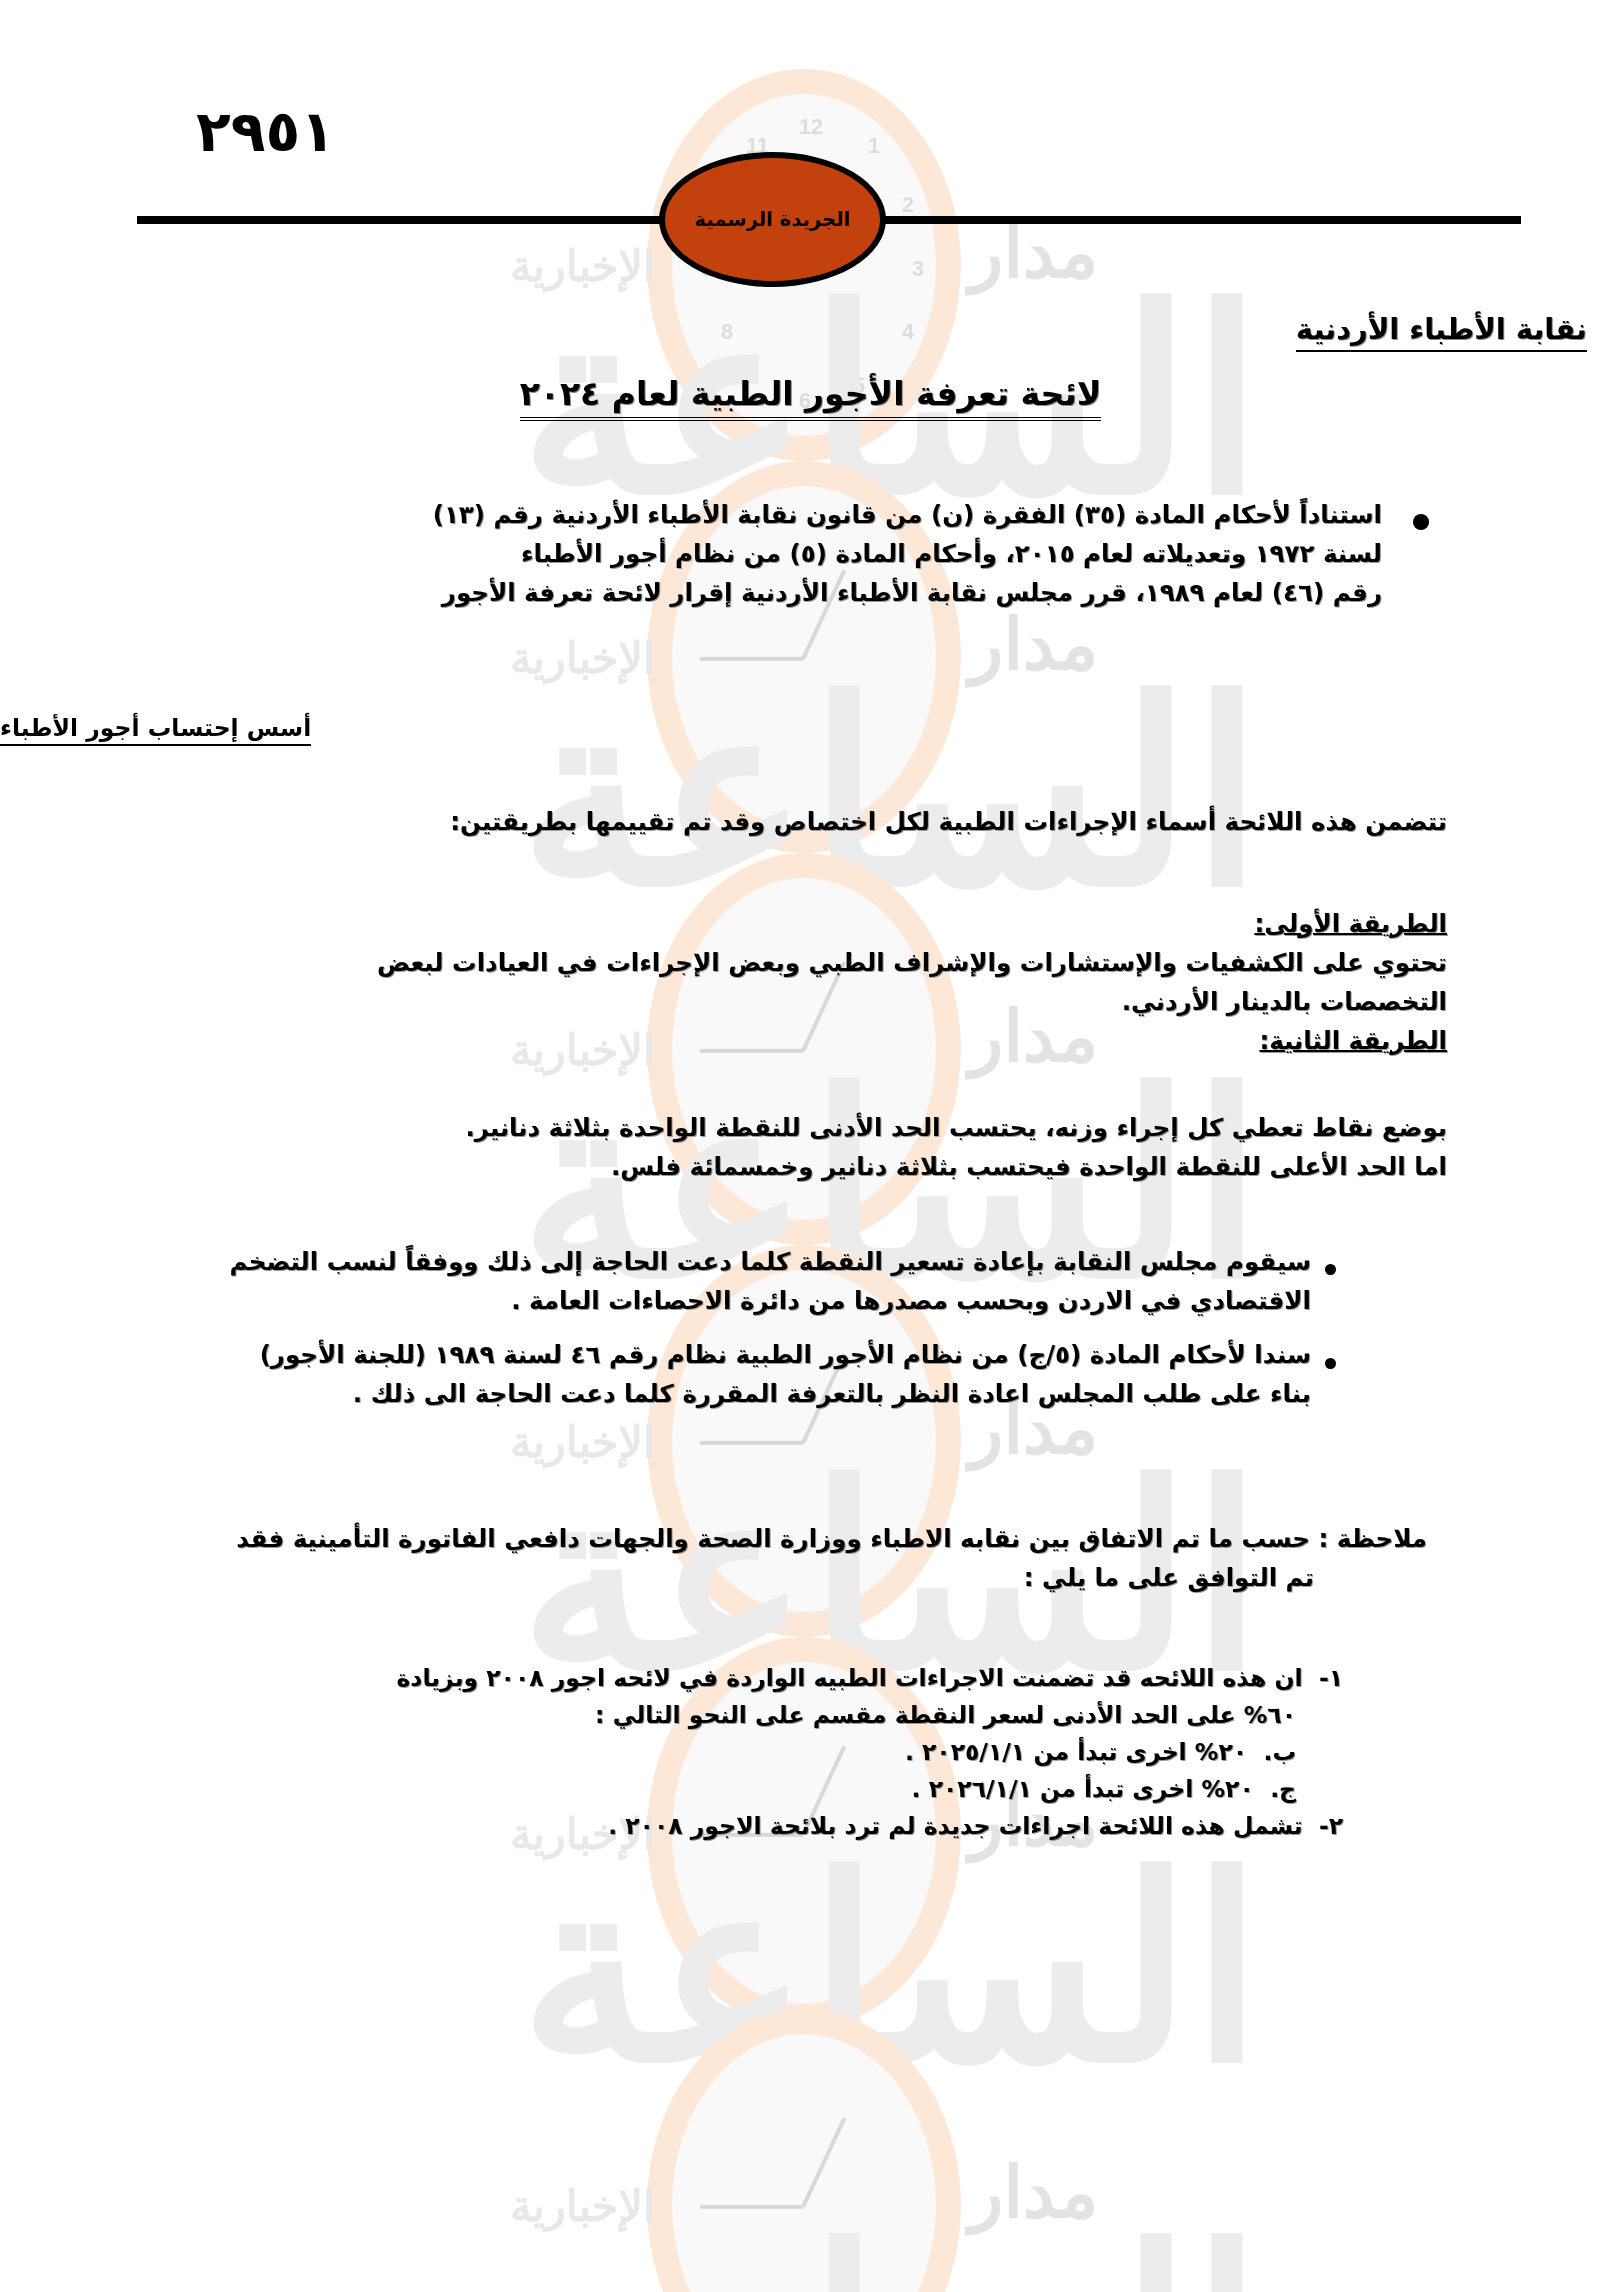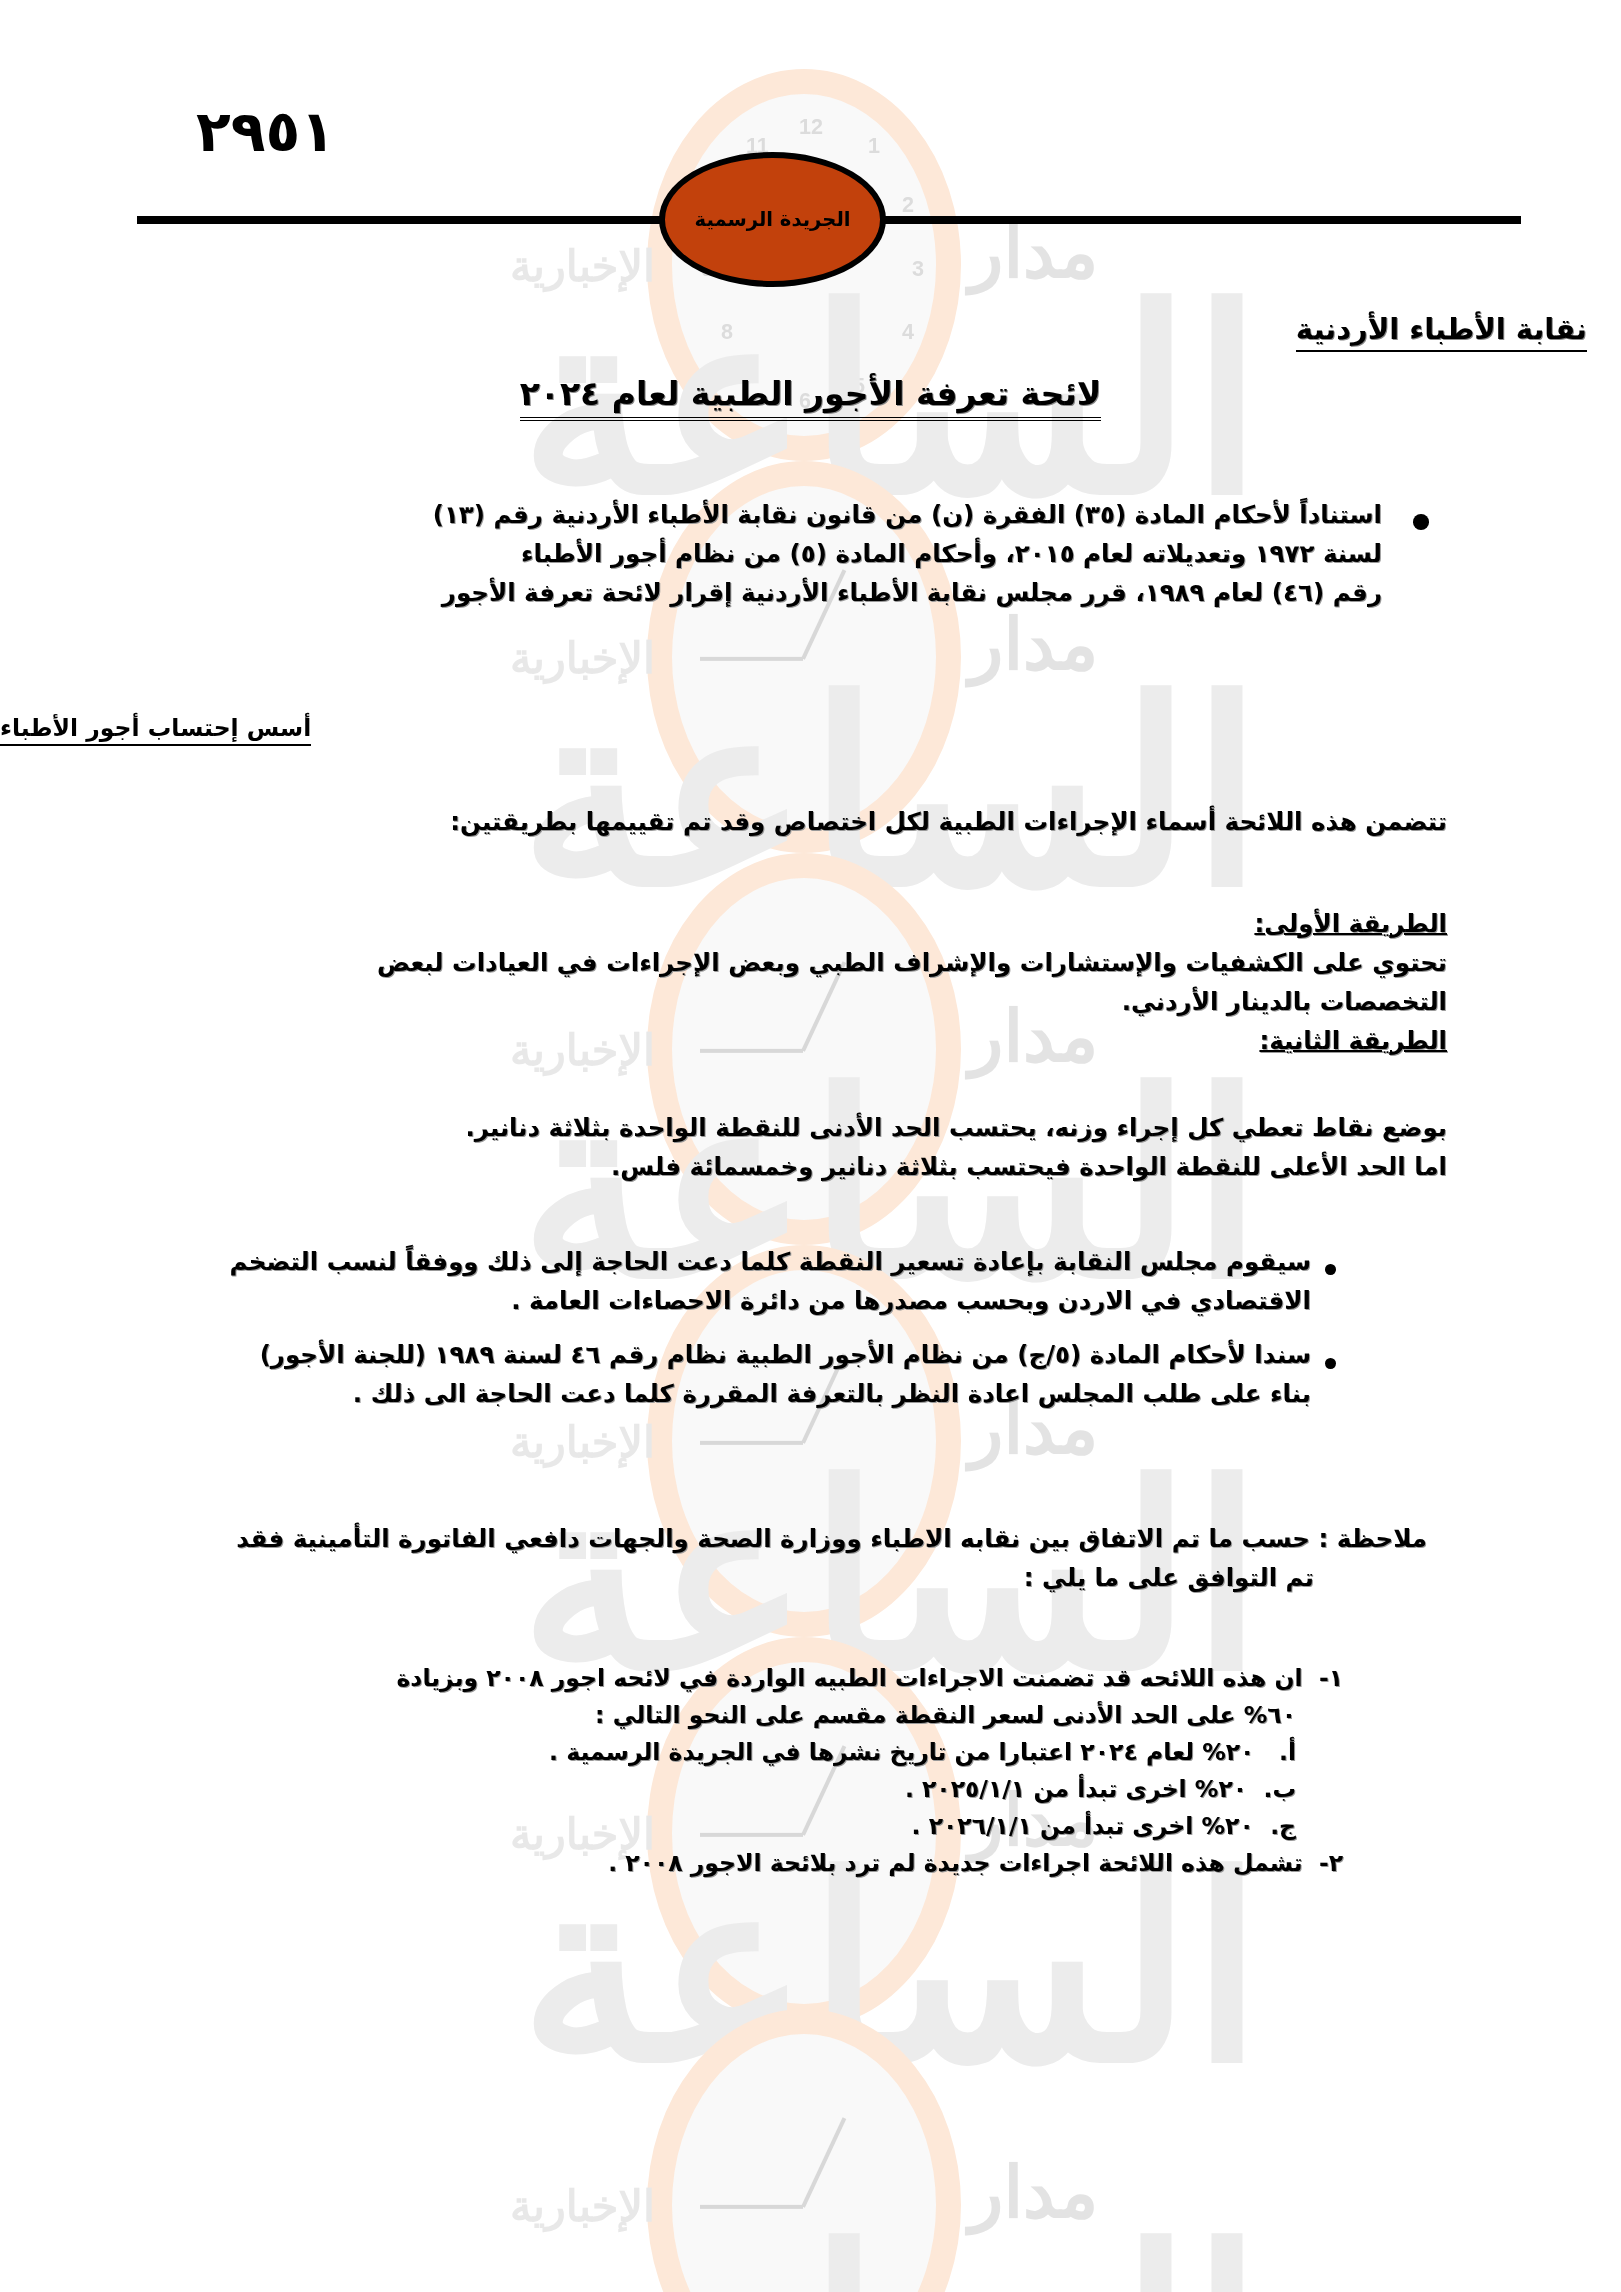--- a/index.html
+++ b/index.html
@@ -194,23 +194,20 @@
     <div>ملاحظة : حسب ما تم الاتفاق بين نقابه الاطباء ووزارة الصحة والجهات دافعي الفاتورة التأمينية فقد</div>
     <div style="text-align:right; padding-right:113px">تم التوافق على ما يلي :</div>
   </div>
 
   <div class="abs para" style="left:211px; width:1132px; top:1660px; font-size:23.5px; line-height:37px;">
     <div>
       <span>١-</span>&nbsp;&nbsp;<span>ان هذه اللائحه قد تضمنت الاجراءات الطبيه الواردة في لائحه اجور ٢٠٠٨ وبزيادة</span>
     </div>
     <div style="text-align:right; padding-right:47px">٦٠% على الحد الأدنى لسعر النقطة مقسم على النحو التالي :</div>
     <div style="text-align:right; padding-right:47px">
-      <span>أ.</span>&nbsp;&nbsp;&nbsp;<span>٢٠% لعام ٢٠٢٤ اعتبارا من تاريخ نشرها في الجريدة الرسمية .</span>
-    </div>
-    <div style="text-align:right; padding-right:47px">
       <span>ب.</span>&nbsp;&nbsp;<span>٢٠% اخرى تبدأ من ٢٠٢٥/١/١ .</span>
     </div>
     <div style="text-align:right; padding-right:47px">
       <span>ج.</span>&nbsp;&nbsp;<span>٢٠% اخرى تبدأ من ٢٠٢٦/١/١ .</span>
     </div>
     <div style="text-align:center">
       <span>٢-</span>&nbsp;&nbsp;<span>تشمل هذه اللائحة اجراءات جديدة لم ترد بلائحة الاجور ٢٠٠٨ .</span>
     </div>
   </div>
 

